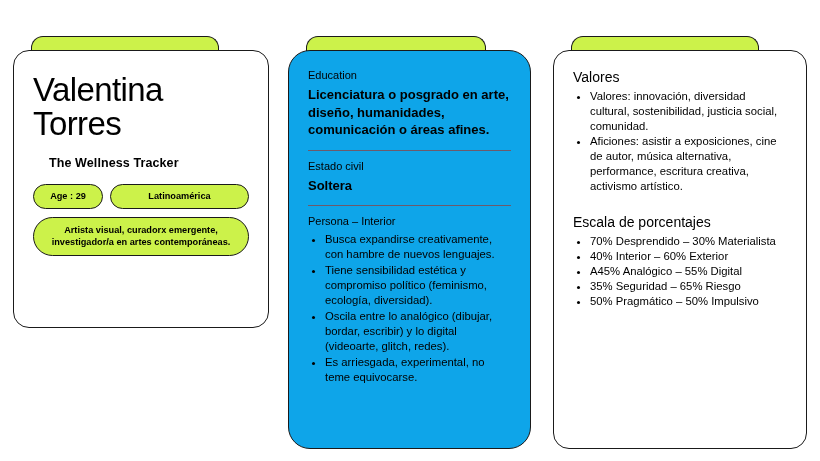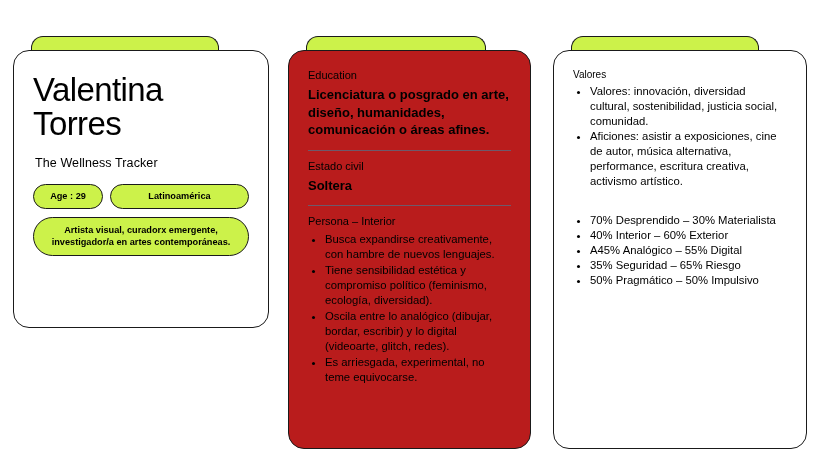--- a/index.html
+++ b/index.html
@@ -43,21 +43,21 @@
     position: absolute;
     top: 14px;
     left: 0;
     border: 1.3px solid #1a1a1a;
     border-radius: 16px;
     background: #ffffff;
     z-index: 2;
     box-sizing: border-box;
     overflow: hidden;
   }
-  .card.pink { background: #b91c1c; }
+  .card.pink { background: #0ea5e9; border-radius: 22px; }
   .card-inner {
     box-sizing: border-box;
     width: 100%;
     height: 100%;
     padding: 18px 19px 12px 19px;
   }
 
   
   #card-left-wrap { left: 13px; width: 256px; }
   #card-left-tab  { width: 186px; }
@@ -66,22 +66,22 @@
   .persona-name {
     font-size: 33px;
     line-height: 1.02;
     font-weight: 400;
     letter-spacing: -0.6px;
     margin: 4px 0 0 0;
     white-space: pre-line;
   }
   .persona-sub {
     font-size: 12.5px;
-    font-weight: 400;
-    margin: 16px 0 0 2px;
+    font-weight: 700;
+    margin: 16px 0 0 16px;
     letter-spacing: 0.1px;
   }
 
   .pill-row {
     display: flex;
     gap: 7px;
     margin-top: 14px;
   }
   .pill {
     border: 1.3px solid #1a1a1a;
@@ -138,21 +138,21 @@
     font-weight: 400;
     line-height: 1.33;
     margin-bottom: 1px;
   }
 
   
   #card-right-wrap { left: 553px; width: 254px; }
   #card-right-tab  { width: 186px; }
   #card-right      { width: 254px; height: 399px; }
 
-  #card-right .sec-label { font-size: 10px; margin-bottom: 2px; }
+  #card-right .sec-label { font-size: 14px; margin-bottom: 2px; }
   #card-right ul.bullets li { font-size: 11.3px; line-height: 1.33; margin-bottom: 0px;}
   .block-gap { height: 20px; }
 </style>
 </head>
 <body>
 
 <div id="board">
 
   <div class="card-wrap" id="card-left-wrap">
     <div class="tab" id="card-left-tab"></div>
@@ -215,20 +215,21 @@
           <p class="sec-label">Valores</p>
           <ul class="bullets">
             <li>Valores: innovación, diversidad cultural, sostenibilidad, justicia social, comunidad.</li>
             <li>Aficiones: asistir a exposiciones, cine de autor, música alternativa, performance, escritura creativa, activismo artístico.</li>
           </ul>
         </div>
 
         <div class="block-gap"></div>
 
         <div>
+          <p class="sec-label">Escala de porcentajes</p>
           <ul class="bullets">
             <li>70% Desprendido – 30% Materialista</li>
             <li>40% Interior – 60% Exterior</li>
             <li>A45% Analógico – 55% Digital</li>
             <li>35% Seguridad – 65% Riesgo</li>
             <li> 50% Pragmático – 50% Impulsivo</li>
           </ul>
         </div>
 
       </div>

